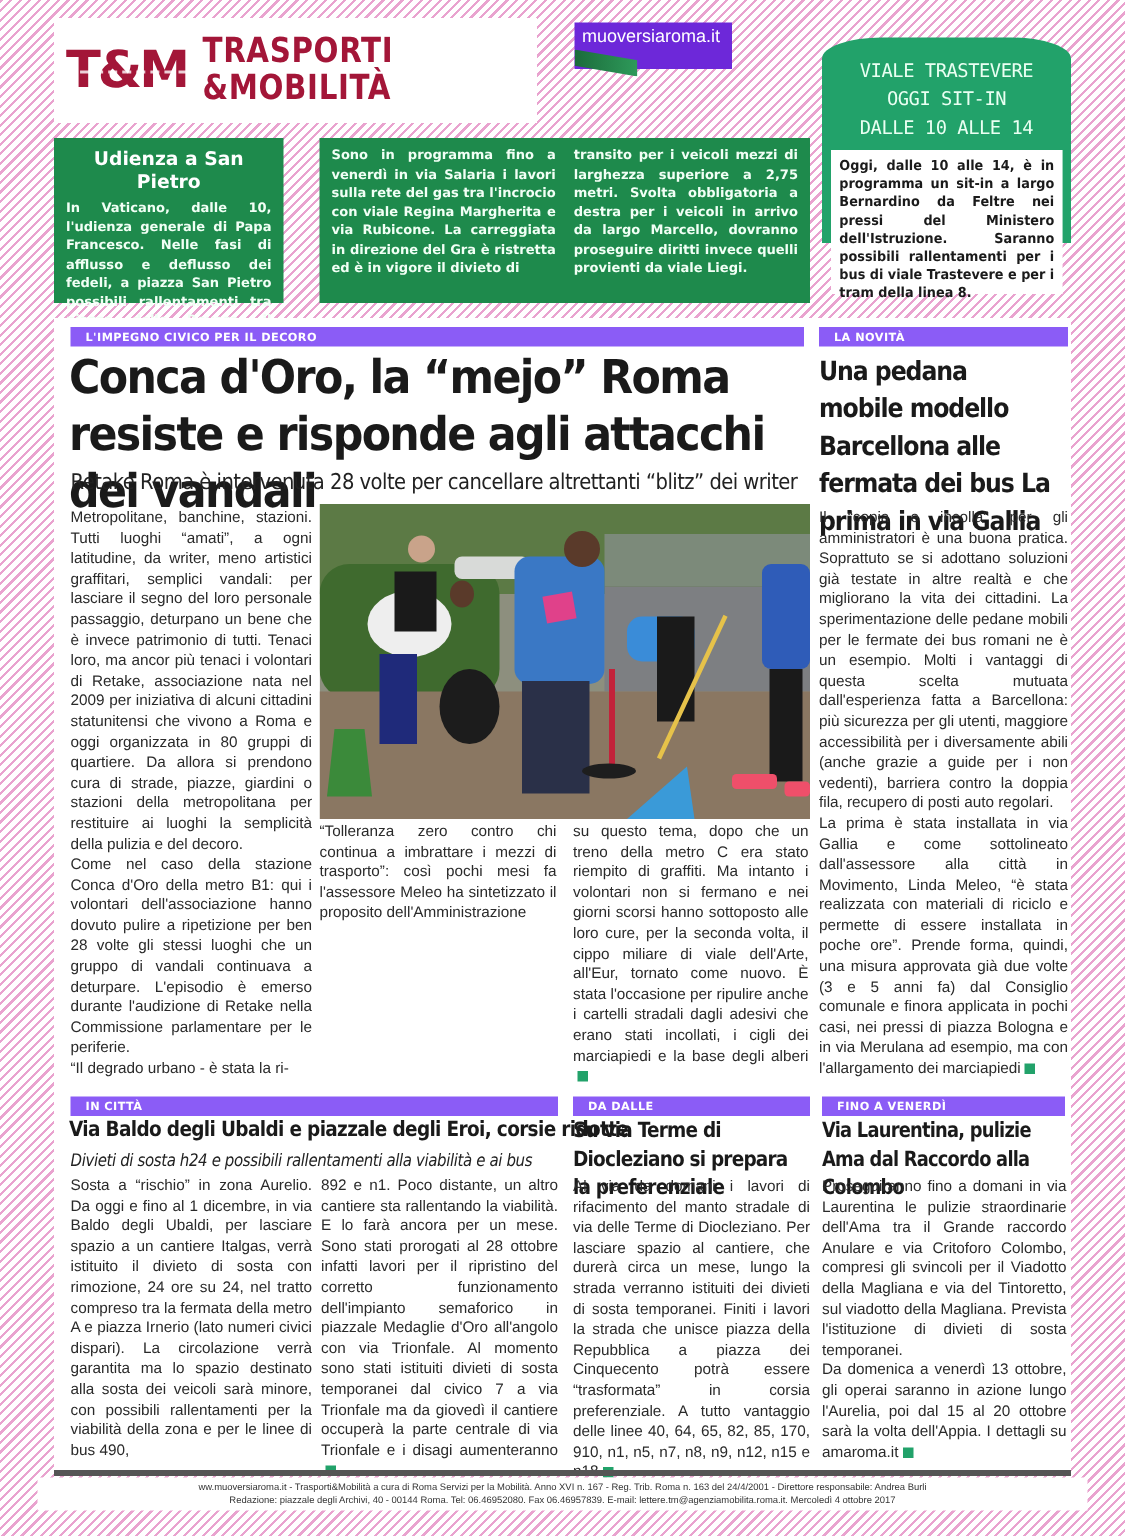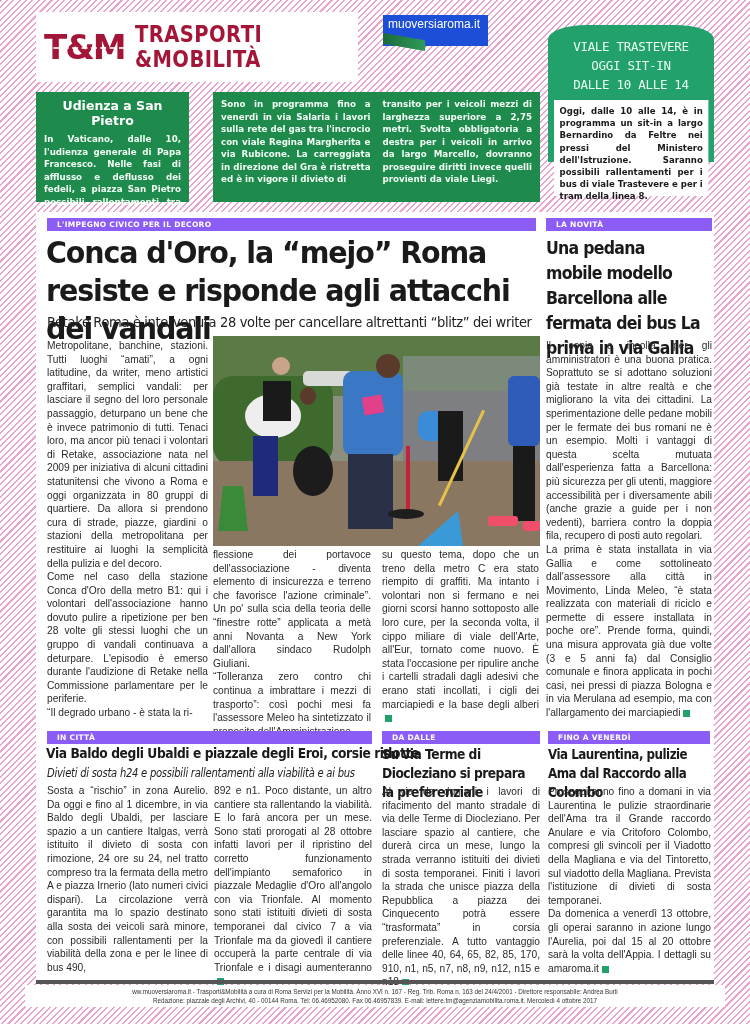--- a/index.html
+++ b/index.html
@@ -26,21 +26,21 @@
   .logo-mark .stripe {
     position: absolute; left: 0; right: 0; top: 50%; border-top: 2px dashed #fff; opacity: .8;
   }
   .logo-text {
     margin-left: 10px; color: #a31638; font-family: "DejaVu Sans", sans-serif;
     font-weight: bold; font-size: 23px; line-height: 25px; letter-spacing: 0.5px;
     transform: scaleX(0.85); transform-origin: left center;
   }
 
   .site-tag {
-    left: 383px; top: 15px; background: #1d4ed8; color: #fff;
+    left: 383px; top: 15px; background: #6d28d9; color: #fff;
     font-size: 12px; padding: 2px 8px 15px 5px; line-height: 14px;
   }
   .site-ribbon {
     left: 383px; top: 33px; width: 42px; height: 18px;
     background: linear-gradient(90deg, #1b6b3b, #2e9a5a);
     clip-path: polygon(0 0, 100% 40%, 100% 100%, 0 60%);
   }
 
   
   .notice {
@@ -243,21 +243,20 @@
     <rect x="295" y="40" width="32" height="70" rx="6" fill="#2f5cb8"></rect>
     <rect x="300" y="110" width="22" height="75" fill="#1a1a1a"></rect>
     <rect x="275" y="180" width="30" height="10" rx="3" fill="#ef4f6a"></rect>
     <rect x="310" y="185" width="17" height="10" rx="3" fill="#ef4f6a"></rect>
 
     <polygon points="10,150 30,150 35,195 5,195" fill="#3b8a3a"></polygon>
   </svg>
 </div>
 
 <div class="abs body-text lead-col2">
-  <p>flessione dei portavoce dell'associazione - diventa elemento di insicurezza e terreno che favorisce l'azione criminale”. Un po' sulla scia della teoria delle “finestre rotte” applicata a metà anni Novanta a New York dall'allora sindaco Rudolph Giuliani.</p>
   <p>“Tolleranza zero contro chi continua a imbrattare i mezzi di trasporto”: così pochi mesi fa l'assessore Meleo ha sintetizzato il proposito dell'Amministrazione</p>
 </div>
 <div class="abs body-text lead-col3">
   <p><span>su questo tema, dopo che un treno della metro C era stato riempito di graffiti. Ma intanto i volontari non si fermano e nei giorni scorsi hanno sottoposto alle loro cure, per la seconda volta, il cippo miliare di viale dell'Arte, all'Eur, tornato come nuovo. È stata l'occasione per ripulire anche i cartelli stradali dagli adesivi che erano stati incollati, i cigli dei marciapiedi e la base degli alberi</span><span class="end-mark"></span></p>
 </div>
 
 <div class="abs kicker side-kicker">LA NOVITÀ</div>
 <h2 class="abs side-title">Una pedana mobile modello Barcellona alle fermata dei bus La prima in via Gallia</h2>
 <div class="abs body-text side-body">
   <p>Il “copia e incolla” per gli amministratori è una buona pratica. Soprattuto se si adottano soluzioni già testate in altre realtà e che migliorano la vita dei cittadini. La sperimentazione delle pedane mobili per le fermate dei bus romani ne è un esempio. Molti i vantaggi di questa scelta mutuata dall'esperienza fatta a Barcellona: più sicurezza per gli utenti, maggiore accessibilità per i diversamente abili (anche grazie a guide per i non vedenti), barriera contro la doppia fila, recupero di posti auto regolari.</p>

